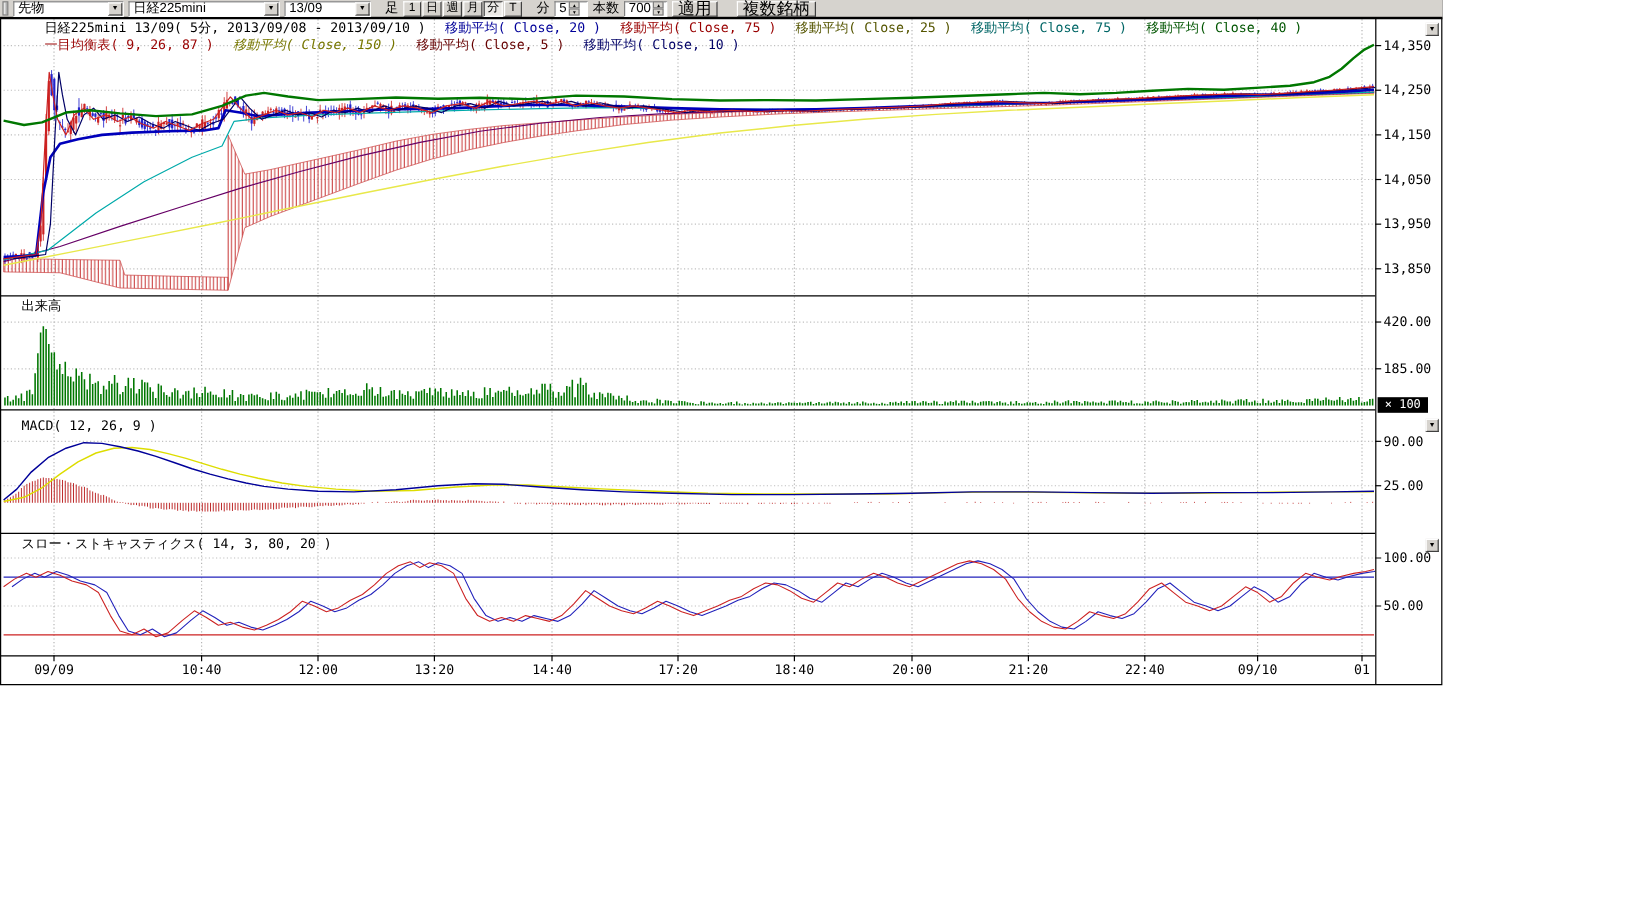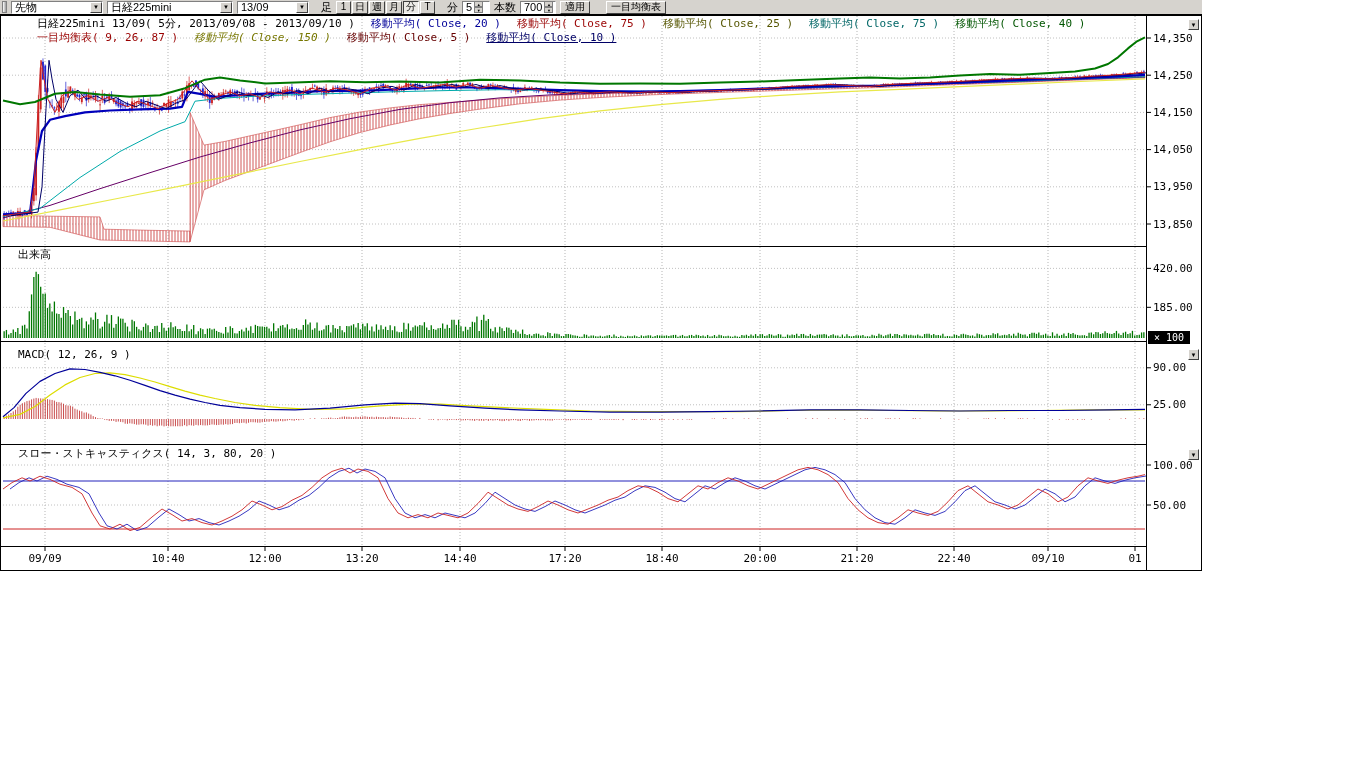--- a/index.html
+++ b/index.html
@@ -10,21 +10,21 @@
 .grip{width:5px;height:12px;background:linear-gradient(90deg,#ffffff,#9b9b9b);border:1px solid #808080;}
 .dd{display:inline-flex;align-items:center;justify-content:space-between;background:#fff;border:1px solid;border-color:#808080 #fff #fff #808080;height:13px;padding-left:3px;font-size:11px;line-height:1;}
 .dd .arr{width:12px;height:11px;background:#d6d3ce;border:1px solid;border-color:#fff #404040 #404040 #fff;font-size:6px;display:flex;align-items:center;justify-content:center;color:#000;margin-left:2px;}
 .tlabel{font-size:11px;color:#000;line-height:1;}
 #periods{display:inline-flex;gap:1px;}
 .pbtn{height:13px;min-width:15px;background:#d6d3ce;border:1px solid;border-color:#fff #404040 #404040 #fff;font-size:10px;display:inline-flex;align-items:center;justify-content:center;padding:0 2px;line-height:1;}
 .pbtn.active{border-color:#404040 #fff #fff #404040;background:#eceae6;}
 .spin{display:inline-flex;background:#fff;border:1px solid;border-color:#808080 #fff #fff #808080;height:13px;align-items:center;padding-left:3px;font-size:11px;line-height:1;}
 .spin .sbtns{display:flex;flex-direction:column;width:9px;margin-left:2px;}
 .spin .sbtns span{height:6px;font-size:4px;line-height:5px;text-align:center;background:#d6d3ce;border:1px solid #808080;color:#000;}
-.tbtn{height:13px;background:#d6d3ce;border:1px solid;border-color:#fff #404040 #404040 #fff;font-size:10px;padding:0 4px;display:inline-flex;align-items:center;line-height:1;text-align:right;}
+.tbtn{height:13px;background:#d6d3ce;border:1px solid;border-color:#fff #404040 #404040 #fff;font-size:14px;padding:0 4px;display:inline-flex;align-items:center;line-height:1;text-align:right;}
 .legend{position:absolute;left:6px;font-size:11px;font-family:"DejaVu Sans Mono",monospace;white-space:nowrap;z-index:3;line-height:1.1;margin-left:31px;}
 .legend span{margin-right:16px;}
 .plabel{position:absolute;left:18px;font-size:11px;font-family:"DejaVu Sans Mono",monospace;color:#000;z-index:3;line-height:1;}
 #mult-badge{position:absolute;left:1148px;top:331px;width:42px;height:13px;background:#000;color:#fff;font-size:10px;display:flex;align-items:center;justify-content:center;z-index:3;font-family:"DejaVu Sans Mono",monospace;text-align:right;}
 .menu-btn{position:absolute;left:1188px;width:11px;height:11px;background:#d6d3ce;border:1px solid;border-color:#fff #404040 #404040 #fff;font-size:6px;display:flex;align-items:center;justify-content:center;z-index:4;color:#000;}
 </style>
 </head>
 <body>
 
 <div id="app">
@@ -63,21 +63,21 @@
     <span class="tlabel">本数</span>
     <div class="spin" style="width:36px">
       <span>700</span>
       <span class="sbtns">
           <span>▲</span>
           <span>▼</span>
         </span>
     </div>
     <button class="tbtn">適用</button>
     <span style="width:8px"></span>
-    <button class="tbtn">一目均衡表</button>
+    <button class="tbtn">複数銘柄</button>
   </div>
 
   <svg id="chart-svg" width="1210" height="572">
       <defs>
         <clipPath id="clipPrice">
           <rect x="0" y="16" width="1146" height="230"></rect>
         </clipPath>
         <clipPath id="clipVol">
           <rect x="0" y="247" width="1146" height="94"></rect>
         </clipPath>
@@ -2029,21 +2029,21 @@
         <line x1="954" y1="546" x2="954" y2="551" stroke="#000"></line>
         <text x="954" y="562" fill="#000" text-anchor="middle">22:40</text>
         <line x1="1048" y1="546" x2="1048" y2="551" stroke="#000"></line>
         <text x="1048" y="562" fill="#000" text-anchor="middle">09/10</text>
         <line x1="1135" y1="546" x2="1135" y2="551" stroke="#000"></line>
         <text x="1135" y="562" fill="#000" text-anchor="middle">01</text>
       </g>
     </svg>
 
   <div class="legend" style="top:18px" id="legend1"><span style="color: rgb(0, 0, 0);">日経225mini 13/09( 5分, 2013/09/08 - 2013/09/10 )</span><span style="color: rgb(0, 0, 153);">移動平均( Close, 20 )</span><span style="color: rgb(153, 0, 0);">移動平均( Close, 75 )</span><span style="color: rgb(85, 85, 0);">移動平均( Close, 25 )</span><span style="color: rgb(0, 102, 102);">移動平均( Close, 75 )</span><span style="color: rgb(0, 85, 0);">移動平均( Close, 40 )</span></div>
-  <div class="legend" style="top:32px" id="legend2"><span style="color: rgb(153, 0, 0);">一目均衡表( 9, 26, 87 )</span><span style="color: rgb(119, 119, 0); font-style: italic;">移動平均( Close, 150 )</span><span style="color: rgb(102, 0, 0);">移動平均( Close, 5 )</span><span style="color: rgb(0, 0, 102); text-decoration: underline;">移動平均( Close, 10 )</span></div>
+  <div class="legend" style="top:32px" id="legend2"><span style="color: rgb(153, 0, 0);">一目均衡表( 9, 26, 87 )</span><span style="color: rgb(119, 119, 0); font-style: italic;">移動平均( Close, 150 )</span><span style="color: rgb(102, 0, 0);">移動平均( Close, 5 )</span><span style="color: rgb(0, 0, 102);">移動平均( Close, 10 )</span></div>
   <div class="plabel" style="top:249px">出来高</div>
   <div class="plabel" style="top:349px">MACD( 12, 26, 9 )</div>
   <div class="plabel" style="top:448px">スロー・ストキャスティクス( 14, 3, 80, 20 )</div>
   <div id="mult-badge">× 100</div>
   <div class="menu-btn" style="top:19px">▼</div>
   <div class="menu-btn" style="top:349px">▼</div>
   <div class="menu-btn" style="top:449px">▼</div>
 
 </div>
 

